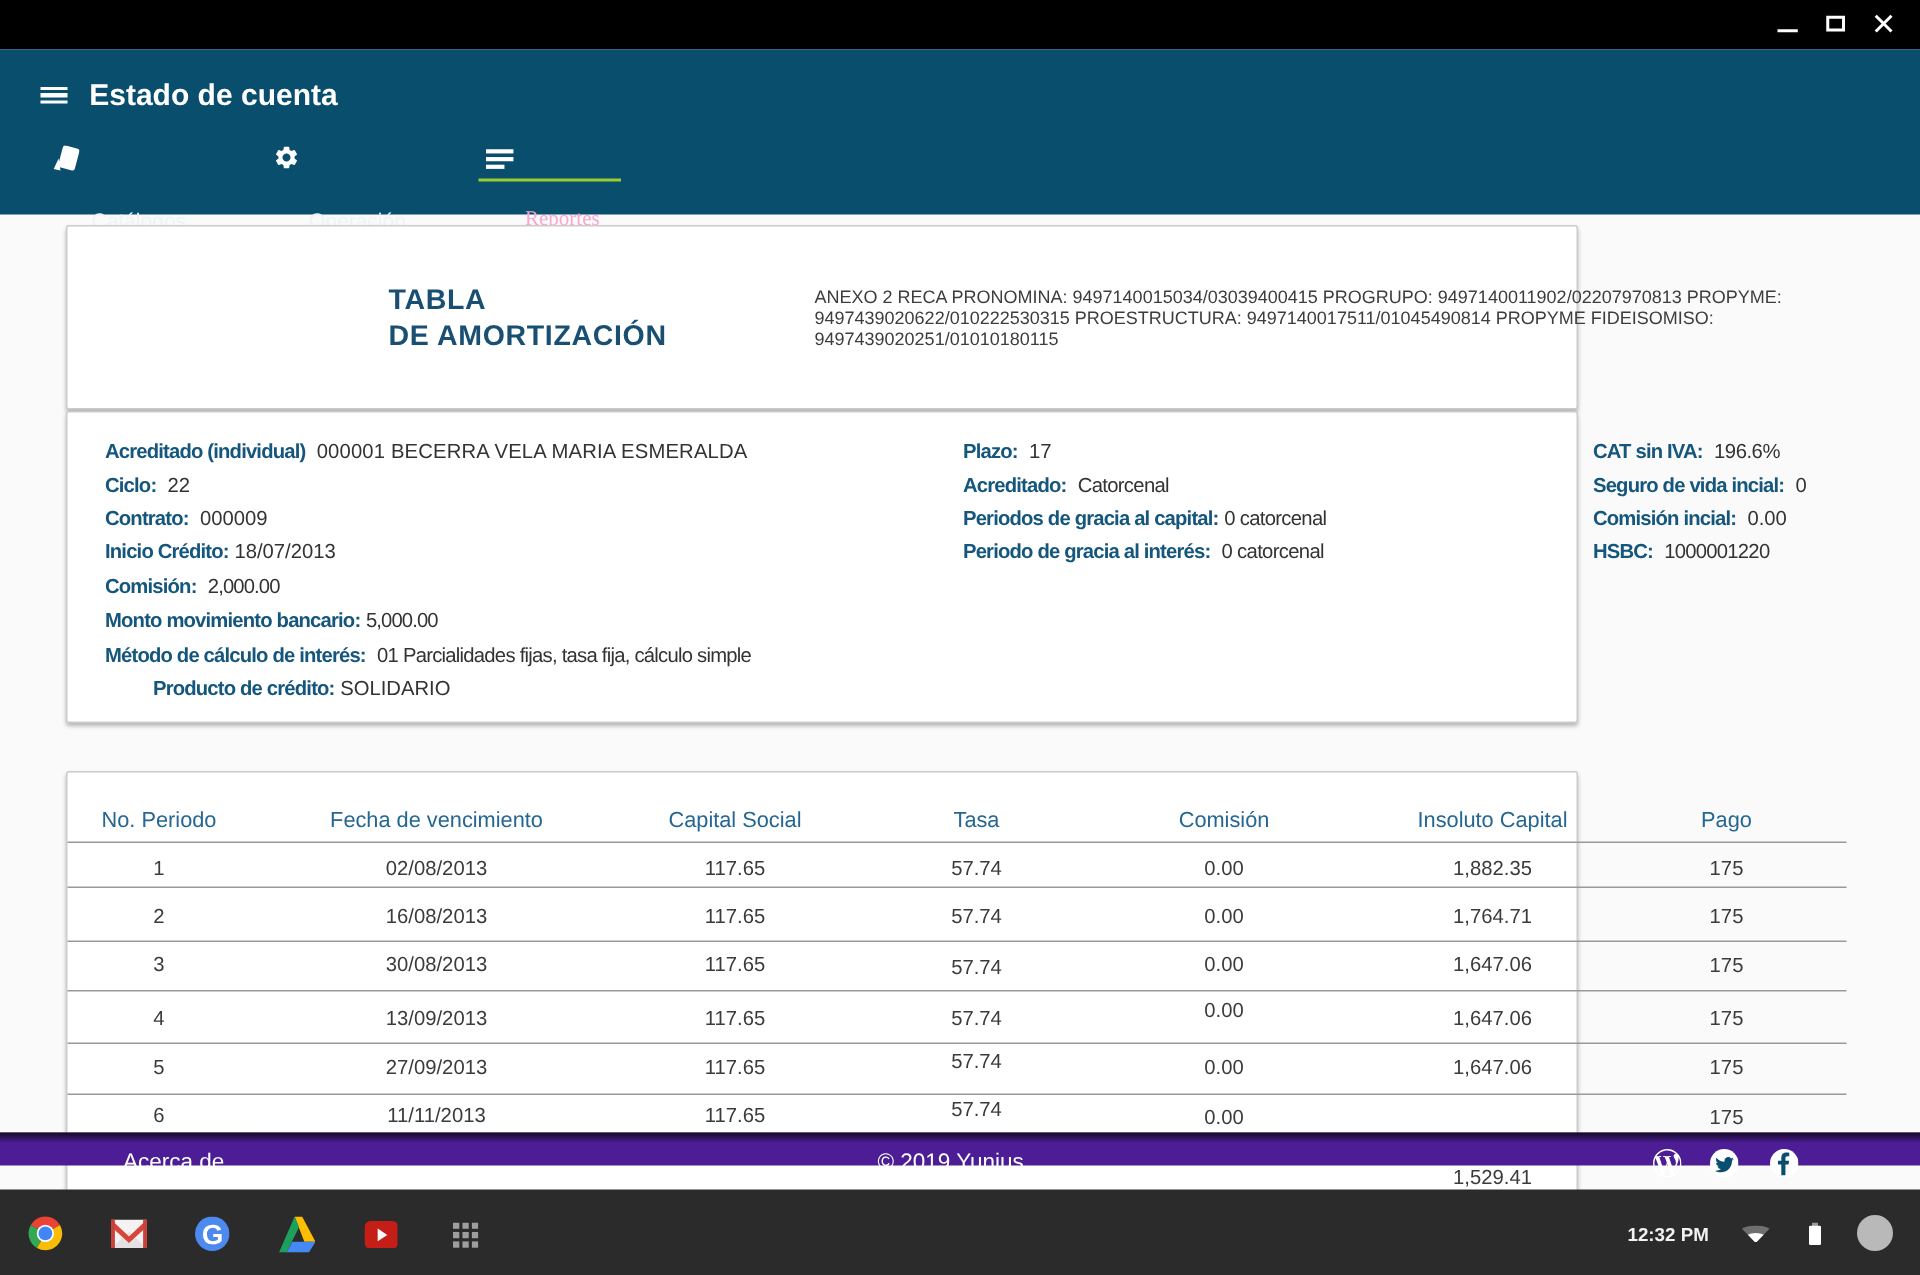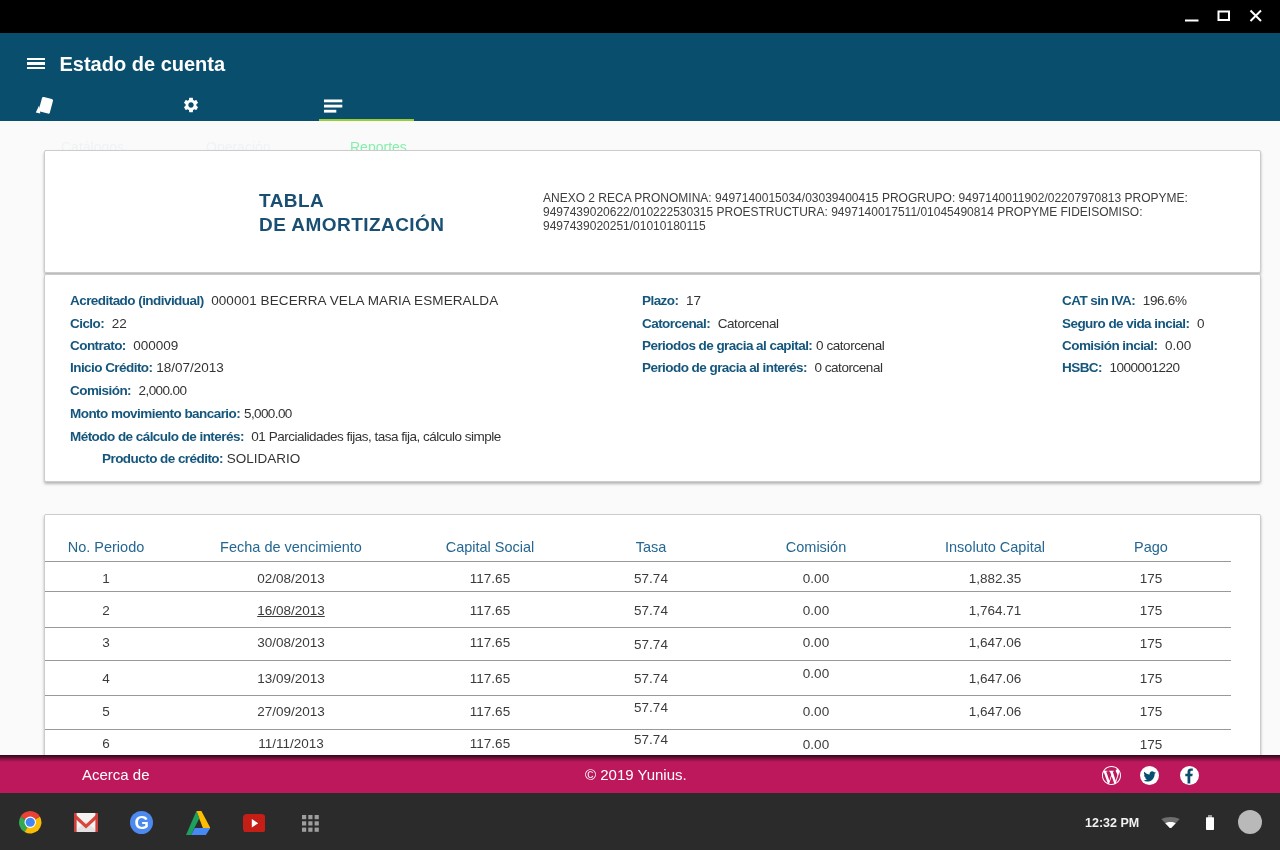--- a/index.html
+++ b/index.html
@@ -4,45 +4,45 @@
 <style>
 * { margin:0; padding:0; box-sizing:border-box; }
 html,body { width:1280px; height:850px; overflow:hidden; }
 body { font-family:"Liberation Sans", sans-serif; background:#fafafa; position:relative; }
 .abs { position:absolute; }
 
 
 #titlebar { position:absolute; left:0; top:0; width:1280px; height:33px; background:#000; }
 
 
-#appheader { position:absolute; left:0; top:33px; width:1280px; height:88px; background:#0a4e6e; }
+#appheader { position:absolute; left:0; top:33px; width:1280px; height:110px; background:#0a4e6e; }
 .hbar { position:absolute; left:27px; width:18px; height:2.5px; background:#fff; }
 #apptitle { position:absolute; left:59.5px; top:19px; line-height:24px; font-size:20px; font-weight:bold; color:#fff; }
 .nav { position:absolute; color:#eef3f6; font-size:14px;margin-top:42px; }
 #underline { position:absolute; left:319px; top:85.5px; width:95px; height:2px; background:#9acd32; }
 
 
-.card { position:absolute; left:44px; width:1217px; background:#fff; border:1px solid #ccc; border-radius:2px; box-shadow:0 2px 3px rgba(0,0,0,0.28); }
+.card { position:absolute; left:44px; width:1008px; background:#fff; border:1px solid #ccc; border-radius:2px; box-shadow:0 2px 3px rgba(0,0,0,0.28); }
 #card1 { top:150px; height:123px; }
 #card2 { top:274px; height:208px;text-align:right; }
 #card3 { top:514px; height:330px; }
 
 #bigtitle { position:absolute; left:214px; top:38px; font-size:19px; font-weight:bold; color:#194f72; line-height:24px; letter-spacing:0.45px; }
 #anexo { position:absolute; left:498px; top:39.5px; width:680px; font-size:12px; line-height:14px; color:#3d3d3d; }
 
 .lbl { font-weight:bold; color:#15567d; letter-spacing:-0.55px; }
 .det { position:absolute; font-size:13.5px; color:#333; white-space:nowrap; }
 
 
 .th { position:absolute; font-size:14.5px; color:#256792; transform:translateX(-50%); white-space:nowrap; }
 .td { position:absolute; font-size:13.5px; color:#3b3b3b; transform:translateX(-50%); white-space:nowrap; }
 .hline { position:absolute; left:0; width:1186px; height:1px; background:#999; }
 
 
-#footer { position:absolute; left:0; top:755px; width:1280px; height:38px; background:#be185d; z-index:5; }
+#footer { position:absolute; left:0; top:755px; width:1280px; height:22px; background:#4c1d95; z-index:5; }
 #footershadow { position:absolute; left:0; top:0; width:100%; height:7px; background:linear-gradient(rgba(0,0,0,0.75), rgba(0,0,0,0)); }
 .ftxt { position:absolute; color:#fff; font-size:15px; top:10.5px; line-height:17px; }
 
 
 #shelf { position:absolute; left:0; top:793px; width:1280px; height:57px; background:#2b2b2b; }
 </style>
 </head>
 <body>
 
 <div id="titlebar">
@@ -68,41 +68,41 @@
   <svg class="abs" style="left:181.5px; top:63px;" width="18" height="18" viewBox="0 0 24 24">
     <path fill="#fff" d="M19.14 12.94c.04-.3.06-.61.06-.94 0-.32-.02-.64-.07-.94l2.03-1.58c.18-.14.23-.41.12-.61l-1.92-3.32c-.12-.22-.37-.29-.59-.22l-2.39.96c-.5-.38-1.03-.7-1.62-.94l-.36-2.54c-.04-.24-.24-.41-.48-.41h-3.84c-.24 0-.43.17-.47.41l-.36 2.54c-.59.24-1.13.57-1.62.94l-2.39-.96c-.22-.08-.47 0-.59.22L2.74 8.87c-.12.21-.08.47.12.61l2.03 1.58c-.05.3-.09.63-.09.94s.02.64.07.94l-2.03 1.58c-.18.14-.23.41-.12.61l1.92 3.32c.12.22.37.29.59.22l2.39-.96c.5.38 1.03.7 1.62.94l.36 2.54c.05.24.24.41.48.41h3.84c.24 0 .44-.17.47-.41l.36-2.54c.59-.24 1.13-.56 1.62-.94l2.39.96c.22.08.47 0 .59-.22l1.92-3.32c.12-.22.07-.47-.12-.61l-2.01-1.58zM12 15.6c-1.98 0-3.6-1.62-3.6-3.6s1.62-3.6 3.6-3.6 3.6 1.62 3.6 3.6-1.62 3.6-3.6 3.6z"></path>
   </svg>
   <div class="nav" style="left:206px; top:64px; line-height:16px;">Operación</div>
 
   <svg class="abs" style="left:324px; top:66px;" width="19" height="14">
     <rect x="0" y="0.5" width="18.3" height="2.8" fill="#fff"></rect>
     <rect x="0" y="5.7" width="18.3" height="2.8" fill="#fff"></rect>
     <rect x="0" y="10.8" width="12.3" height="2.8" fill="#fff"></rect>
   </svg>
-  <div class="nav" style="left:350px; top:64px; line-height:16px; color:#86efac;">Reportes</div>
+  <div class="nav" style="left:350px; top:64px; line-height:16px; color:#f9a8d4;font-family:Liberation Serif, serif;">Reportes</div>
   <div id="underline"></div>
 </div>
 
 <div class="card" id="card1">
   <div id="bigtitle">TABLA<br>DE AMORTIZACIÓN</div>
   <div id="anexo">ANEXO 2 RECA PRONOMINA: 9497140015034/03039400415 PROGRUPO: 9497140011902/02207970813 PROPYME:<br>9497439020622/010222530315 PROESTRUCTURA: 9497140017511/01045490814 PROPYME FIDEISOMISO:<br>9497439020251/01010180115</div>
 </div>
 
 <div class="card" id="card2">
   <div class="det" style="left:25px; top:18px;"><span class="lbl">Acreditado (individual)</span>&nbsp; <span style="letter-spacing:0.1px">000001 BECERRA VELA MARIA ESMERALDA</span></div>
   <div class="det" style="left:25px; top:40.5px;"><span class="lbl">Ciclo:</span>&nbsp; 22</div>
   <div class="det" style="left:25px; top:63px;"><span class="lbl">Contrato:</span>&nbsp; 000009</div>
   <div class="det" style="left:25px; top:85px;"><span class="lbl">Inicio Crédito:</span> 18/07/2013</div>
   <div class="det" style="left:25px; top:108px;"><span class="lbl">Comisión:</span>&nbsp; <span style="letter-spacing:-0.6px">2,000.00</span></div>
   <div class="det" style="left:25px; top:131px;"><span class="lbl">Monto movimiento bancario:</span> <span style="letter-spacing:-0.6px">5,000.00</span></div>
   <div class="det" style="left:25px; top:153.5px;"><span class="lbl">Método de cálculo de interés:</span>&nbsp; <span style="letter-spacing:-0.5px">01 Parcialidades fijas, tasa fija, cálculo simple</span></div>
   <div class="det" style="left:25px; top:175.5px;padding-left:32px;"><span class="lbl">Producto de crédito:</span> SOLIDARIO</div>
 
   <div class="det" style="left:597px; top:18px;"><span class="lbl">Plazo:</span>&nbsp; 17</div>
-  <div class="det" style="left:597px; top:40.5px;"><span class="lbl">Catorcenal:</span>&nbsp; <span style="letter-spacing:-0.45px">Catorcenal</span></div>
+  <div class="det" style="left:597px; top:40.5px;"><span class="lbl">Acreditado:</span>&nbsp; <span style="letter-spacing:-0.45px">Catorcenal</span></div>
   <div class="det" style="left:597px; top:63px;"><span class="lbl">Periodos de gracia al capital:</span> <span style="letter-spacing:-0.45px">0 catorcenal</span></div>
   <div class="det" style="left:597px; top:85px;"><span class="lbl">Periodo de gracia al interés:</span>&nbsp; <span style="letter-spacing:-0.45px">0 catorcenal</span></div>
 
   <div class="det" style="left:1017px; top:18px;"><span class="lbl">CAT sin IVA:</span>&nbsp; <span style="letter-spacing:-0.3px">196.6%</span></div>
   <div class="det" style="left:1017px; top:40.5px;"><span class="lbl">Seguro de vida incial:</span>&nbsp; 0</div>
   <div class="det" style="left:1017px; top:63px;"><span class="lbl">Comisión incial:</span>&nbsp; 0.00</div>
   <div class="det" style="left:1017px; top:85px;"><span class="lbl">HSBC:</span>&nbsp; <span style="letter-spacing:-0.5px">1000001220</span></div>
 </div>
 
 <div class="card" id="card3">
@@ -119,21 +119,21 @@
   <div class="td" style="left:61px;  top:55.5px;">1</div>
   <div class="td" style="left:246px; top:55.5px;text-align:right;">02/08/2013</div>
   <div class="td" style="left:445px; top:55.5px;">117.65</div>
   <div class="td" style="left:606px; top:55.5px;">57.74</div>
   <div class="td" style="left:771px; top:55.5px;">0.00</div>
   <div class="td" style="left:950px; top:55.5px;">1,882.35</div>
   <div class="td" style="left:1106px;top:55.5px;">175</div>
   <div class="hline" style="top:76px;"></div>
 
   <div class="td" style="left:61px;  top:87.5px;">2</div>
-  <div class="td" style="left:246px; top:87.5px;text-decoration:underline;">16/08/2013</div>
+  <div class="td" style="left:246px; top:87.5px;">16/08/2013</div>
   <div class="td" style="left:445px; top:87.5px;">117.65</div>
   <div class="td" style="left:606px; top:87.5px;">57.74</div>
   <div class="td" style="left:771px; top:87.5px;">0.00</div>
   <div class="td" style="left:950px; top:87.5px;">1,764.71</div>
   <div class="td" style="left:1106px;top:87.5px;">175</div>
   <div class="hline" style="top:112px;"></div>
 
   <div class="td" style="left:61px;  top:120px;">3</div>
   <div class="td" style="left:246px; top:120px;">30/08/2013</div>
   <div class="td" style="left:445px; top:120px;">117.65</div>

